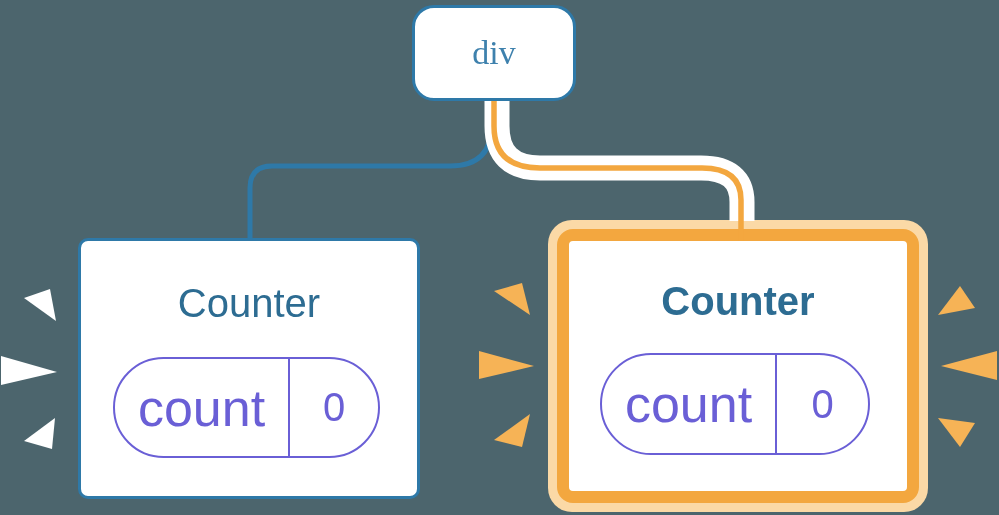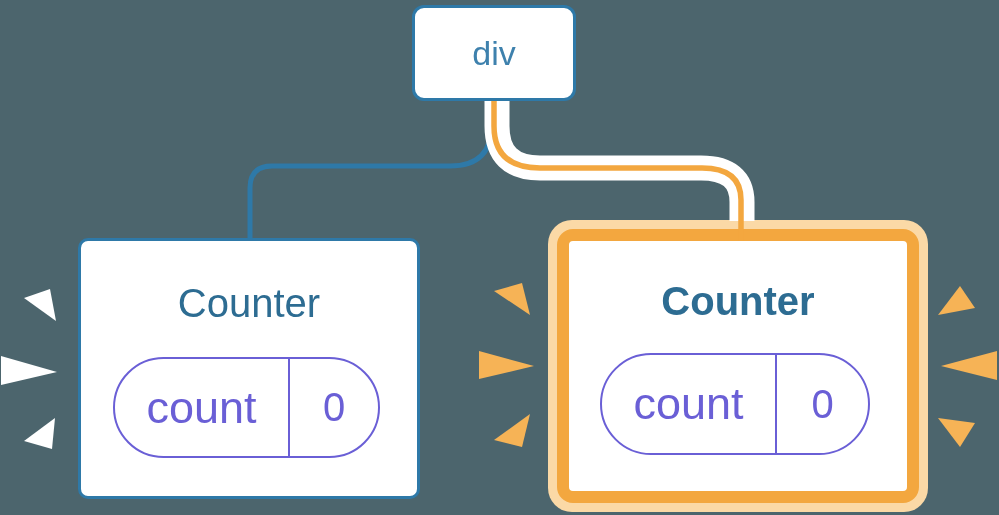--- a/index.html
+++ b/index.html
@@ -6,22 +6,22 @@
     --bg:#4C656D; --white:#FFFFFF; --blue:#2E79A8; --blue-text:#3E81AD;
     --title-blue:#2D6C92; --purple:#6A5FD6; --orange:#F3A73F;
     --orange-light:#FBD9A6; --spark-orange:#F6B356;
   }
   html,body{margin:0;padding:0;}
   body{font-family:"Liberation Sans",sans-serif;}
   .stage{position:relative;width:999px;height:515px;background:var(--bg);overflow:hidden;}
 
   
   .node-div{position:absolute;left:412px;top:5px;width:164px;height:96px;
-    background:var(--white);border:3px solid var(--blue);border-radius:12px;
-    box-sizing:border-box;display:flex;align-items:center;justify-content:center;z-index:4;}
+    background:var(--white);border:3px solid var(--blue);border-radius:22px;
+    box-sizing:border-box;display:flex;align-items:center;justify-content:center;z-index:4;font-family:Liberation Serif, serif;}
   .node-div span{font-size:34px;color:var(--blue-text);}
 
   
   .card-left{position:absolute;left:78px;top:238px;width:342px;height:261px;
     background:var(--white);border:3px solid var(--blue);border-radius:10px;
     box-sizing:border-box;z-index:1;}
   .card-left .card-title{position:absolute;left:0;top:40px;width:100%;text-align:center;
     font-size:40px;font-weight:500;color:var(--title-blue);}
   .card-left .pill{position:absolute;left:32px;top:116px;width:267px;height:101px;}
 
@@ -33,21 +33,21 @@
     border:12px solid var(--orange);border-radius:16px;position:relative;}
   .card-mid .card-title{position:absolute;left:0;top:38px;width:100%;text-align:center;
     font-size:40px;font-weight:700;color:var(--title-blue);}
   .card-mid .pill{position:absolute;left:31px;top:112px;width:270px;height:102px;}
 
   
   .pill{display:flex;border:2px solid var(--purple);border-radius:60px;
     box-sizing:border-box;background:var(--white);overflow:hidden;}
   .pill-key{width:175px;box-sizing:border-box;border-right:2px solid var(--purple);
     display:flex;align-items:center;justify-content:center;
-    font-size:45px;color:var(--purple);}
+    font-size:52px;color:var(--purple);}
   .pill-val{flex:1;display:flex;align-items:center;justify-content:center;
     font-size:40px;color:var(--purple);}
 
   
   .overlay{position:absolute;left:0;top:0;width:999px;height:515px;z-index:3;pointer-events:none;}
   .edge-blue{fill:none;stroke:var(--blue);stroke-width:5;}
   .edge-casing{fill:none;stroke:var(--white);stroke-width:25;}
   .edge-core{fill:none;stroke:var(--orange);stroke-width:5.5;}
   .spark-white{fill:var(--white);}
   .spark-orange{fill:var(--spark-orange);}

